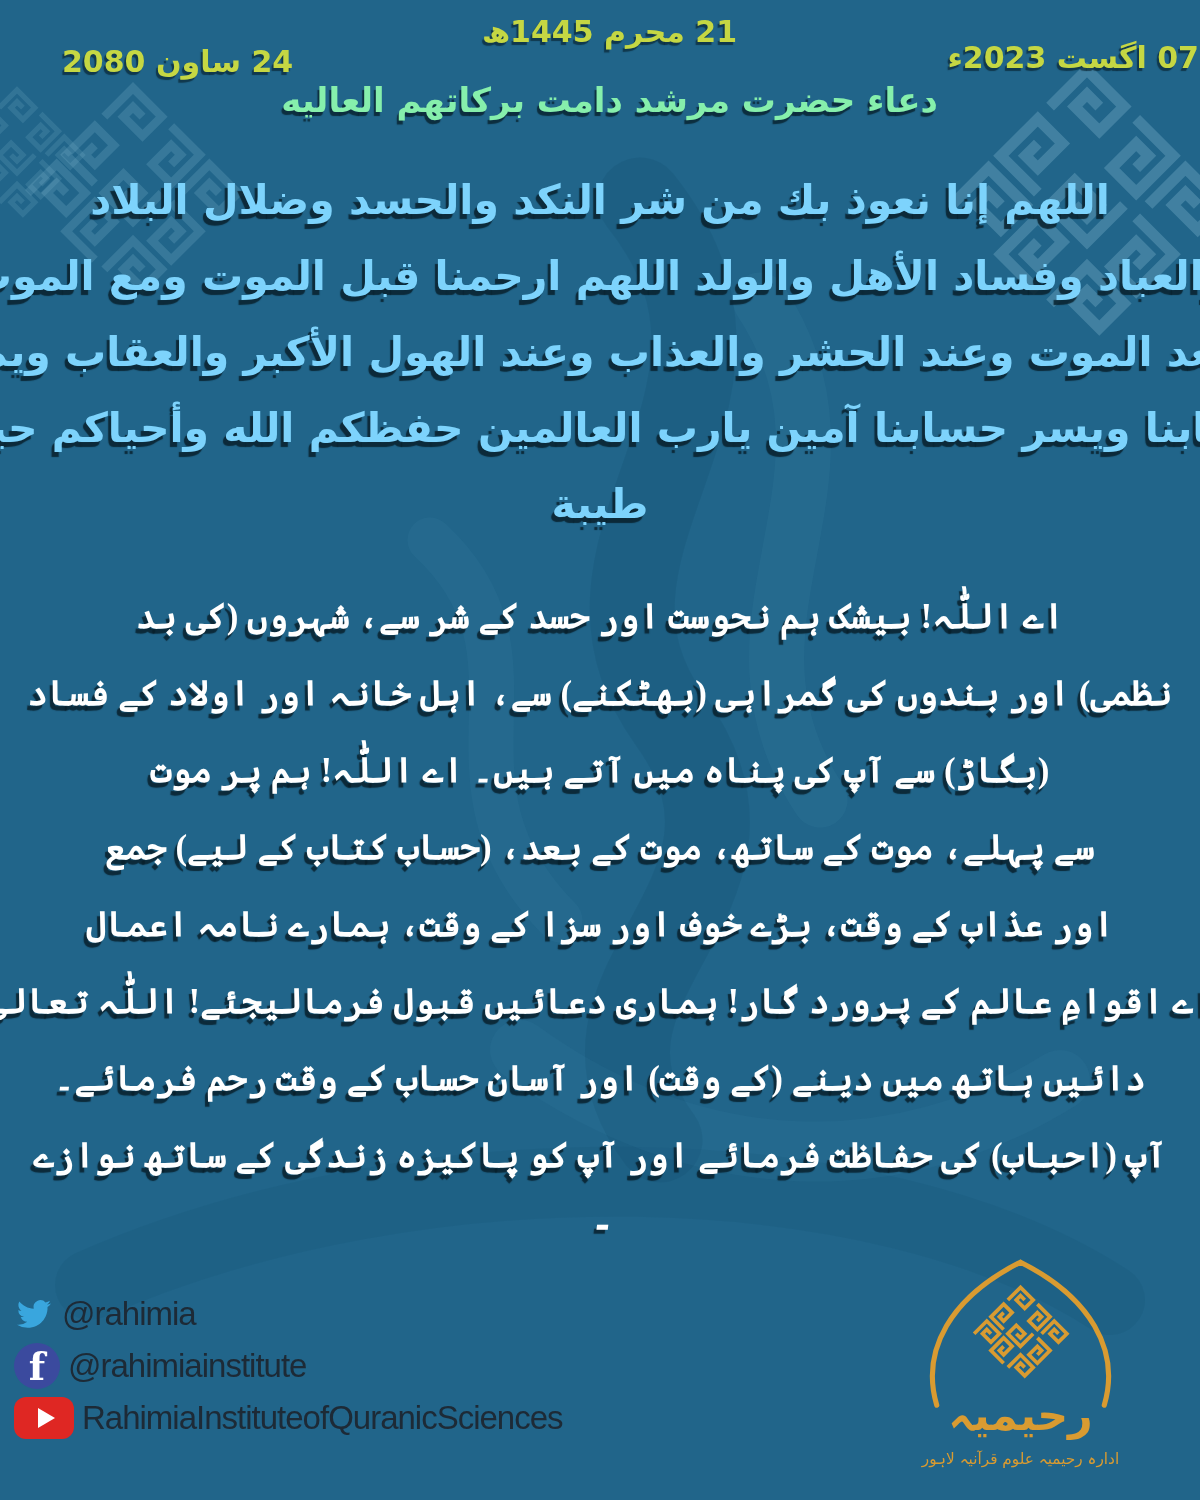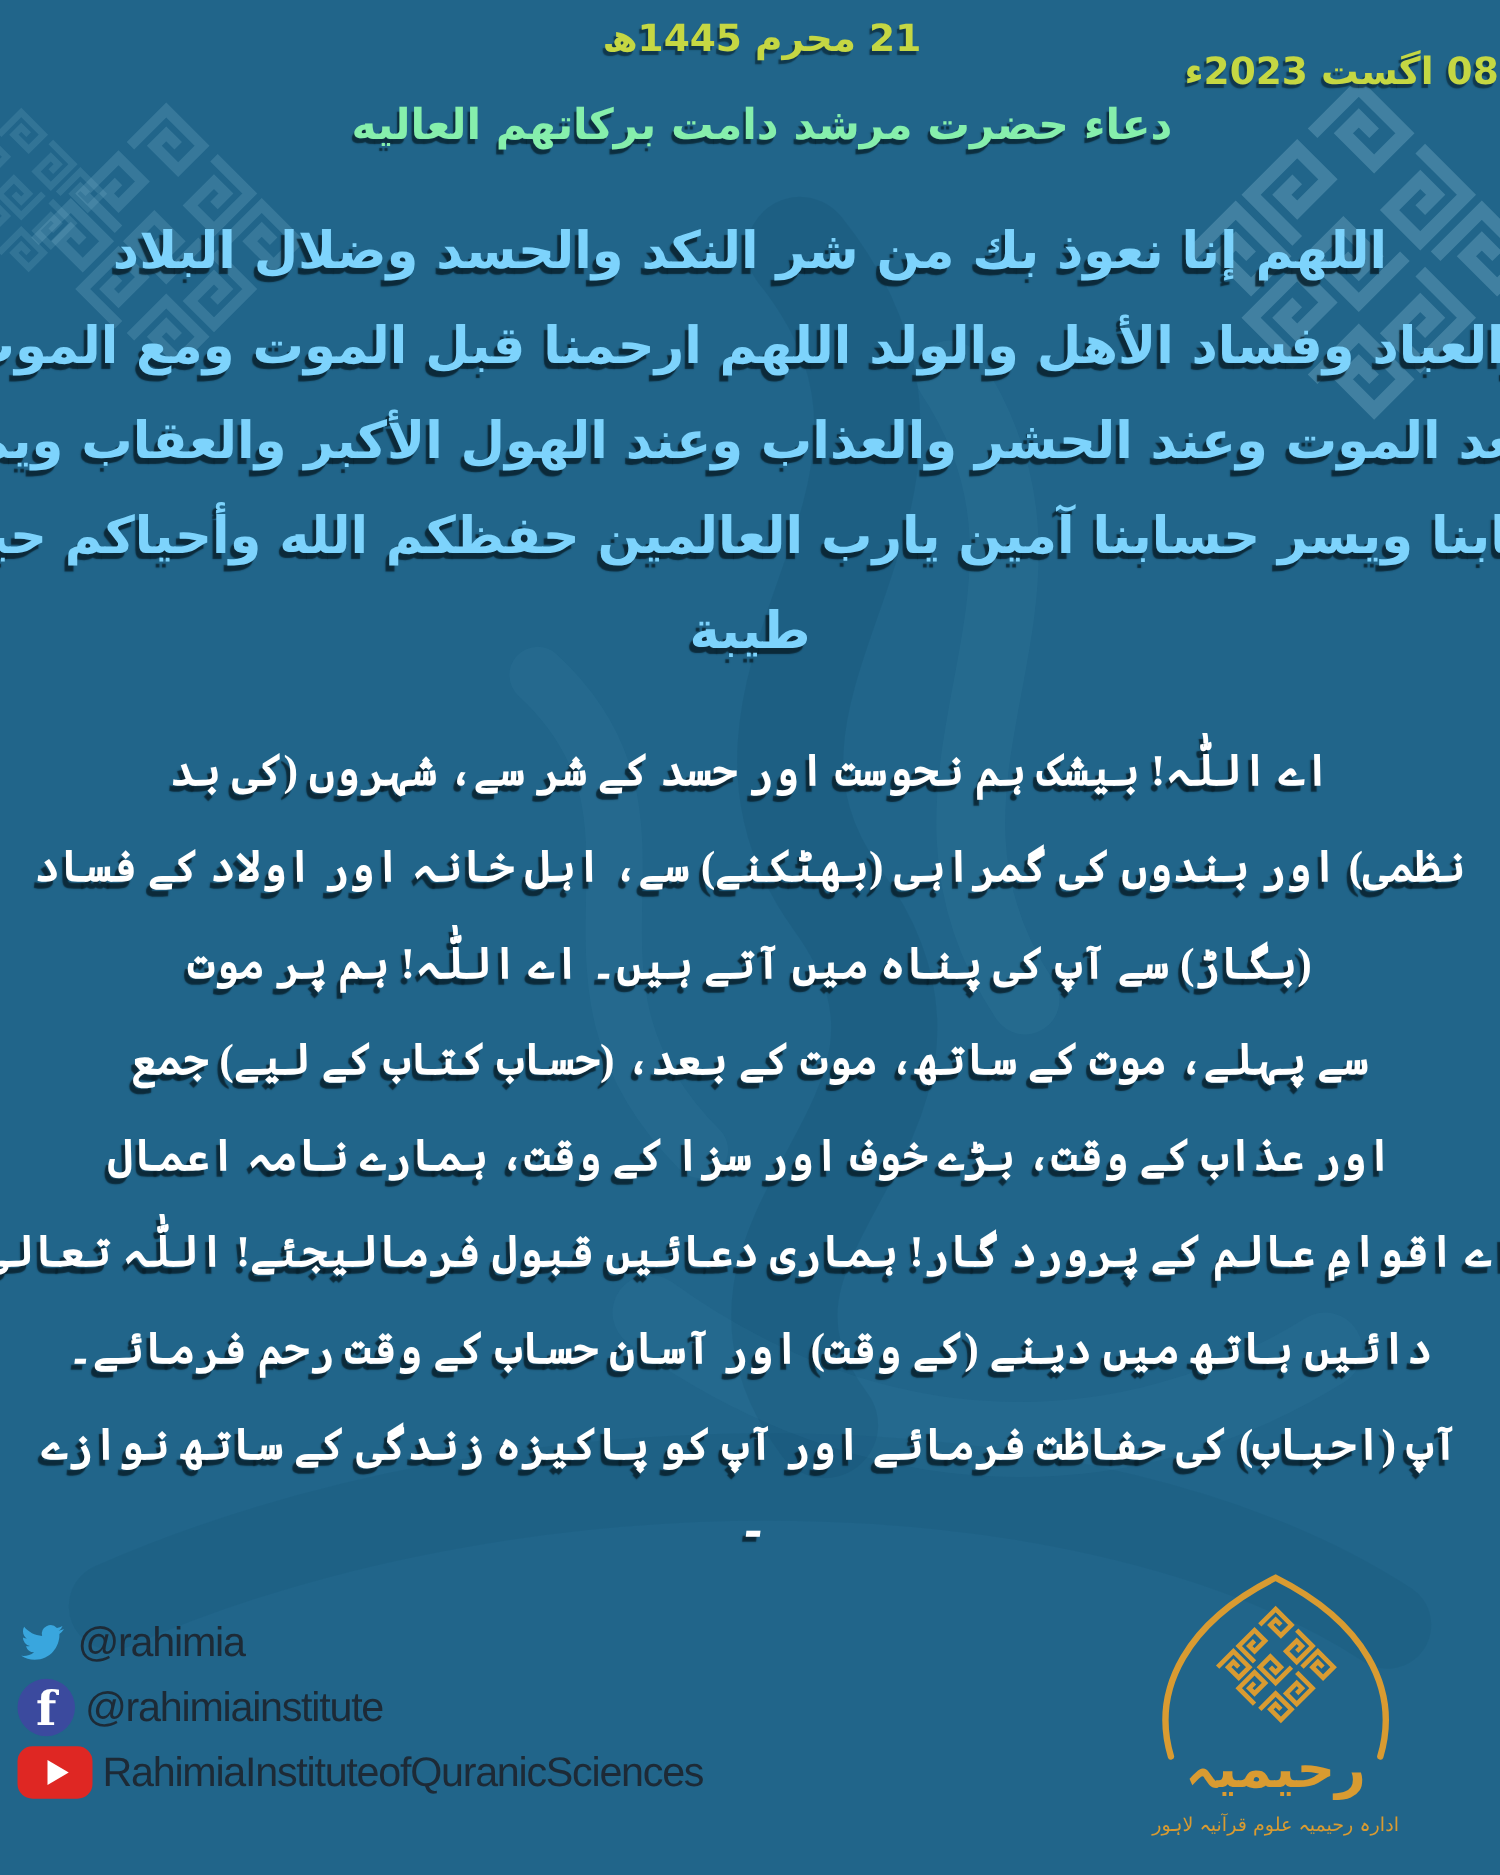--- a/index.html
+++ b/index.html
@@ -92,21 +92,22 @@
     <g fill="none" stroke-linecap="round">
       <path d="M640 200 C800 400 540 540 670 720 C800 900 540 980 660 1140" stroke="#114e6e" stroke-width="85" opacity="0.22"></path>
       <path d="M760 300 C880 480 700 620 820 800" stroke="#4d9cbb" stroke-width="55" opacity="0.10"></path>
       <path d="M430 540 C560 660 420 780 560 920" stroke="#4d9cbb" stroke-width="45" opacity="0.09"></path>
       <path d="M90 1285 C420 1140 880 1150 1110 1300" stroke="#114e6e" stroke-width="70" opacity="0.16"></path>
       <path d="M520 1050 C700 1180 900 1180 1060 1080" stroke="#4d9cbb" stroke-width="60" opacity="0.08"></path>
     </g>
   </svg>
 
   <div class="date date-center">21 محرم 1445ھ</div>
-  <div class="date date-right">08 اگست 2023ء</div>
+  <div class="date date-right">07 اگست 2023ء</div>
+  <div class="date date-left">24 ساون 2080</div>
   <div class="page-title">دعاء حضرت مرشد دامت برکاتهم العالیه</div>
 
   <div class="arabic-block">
     <div class="line">
         <span>اللهم إنا نعوذ بك من شر النكد والحسد وضلال البلاد</span>
       </div>
     <div class="line">
         <span>والعباد وفساد الأهل والولد اللهم ارحمنا قبل الموت ومع الموت</span>
       </div>
     <div class="line">

